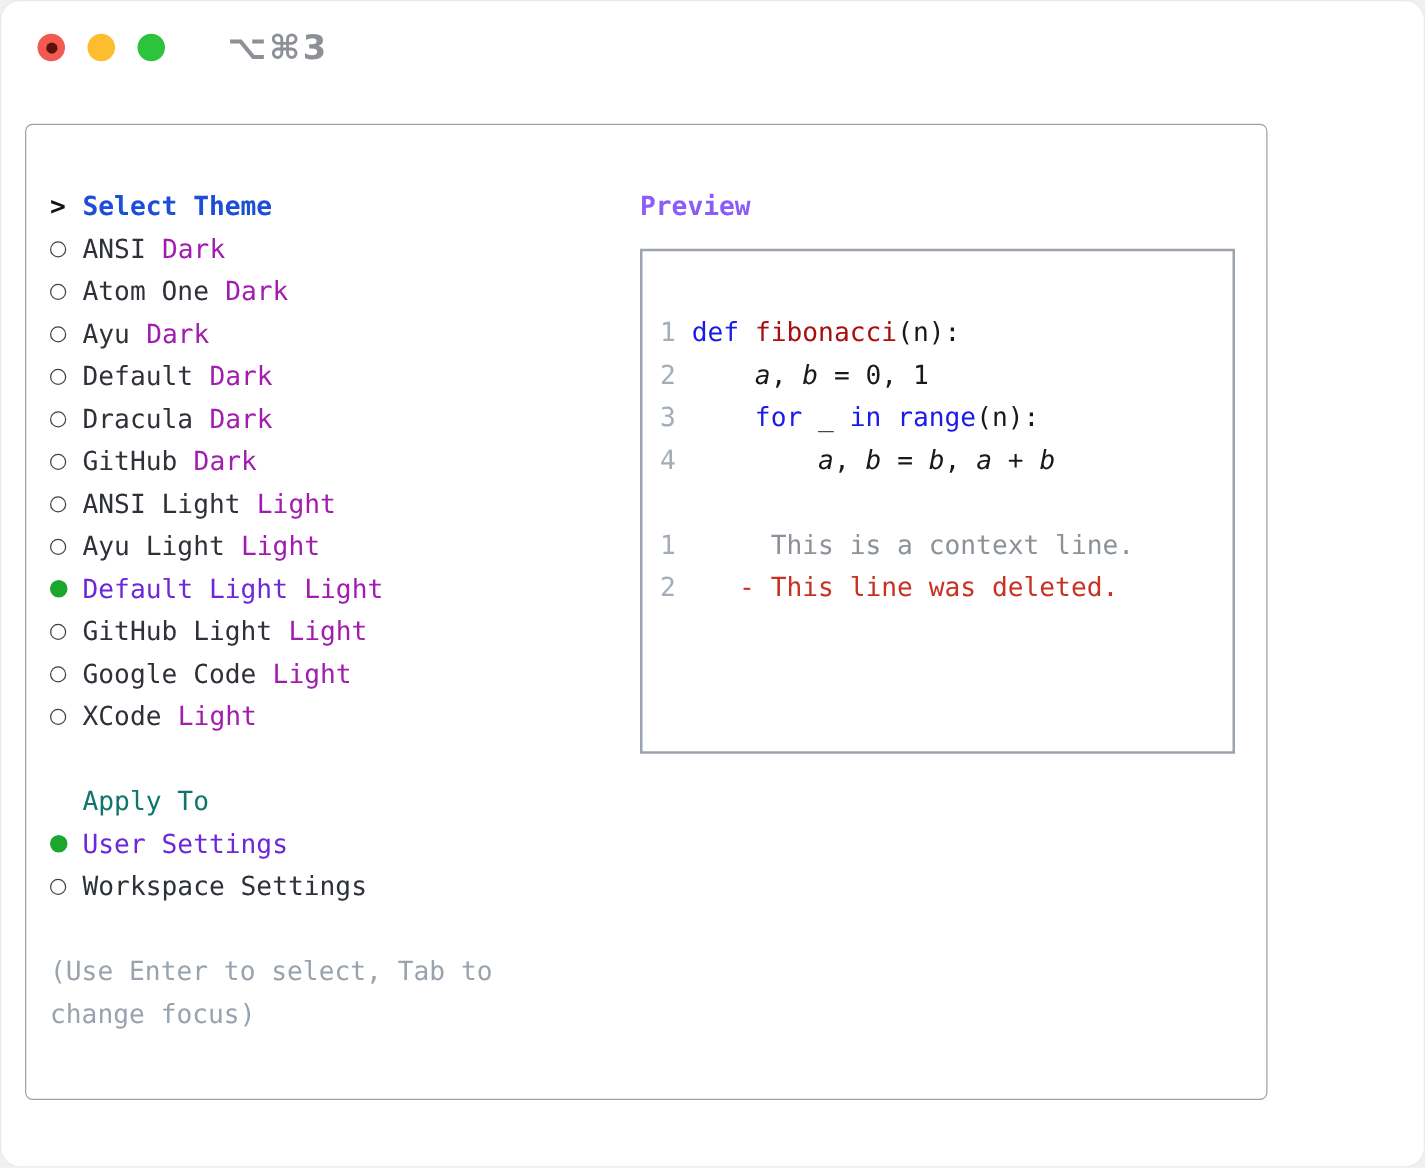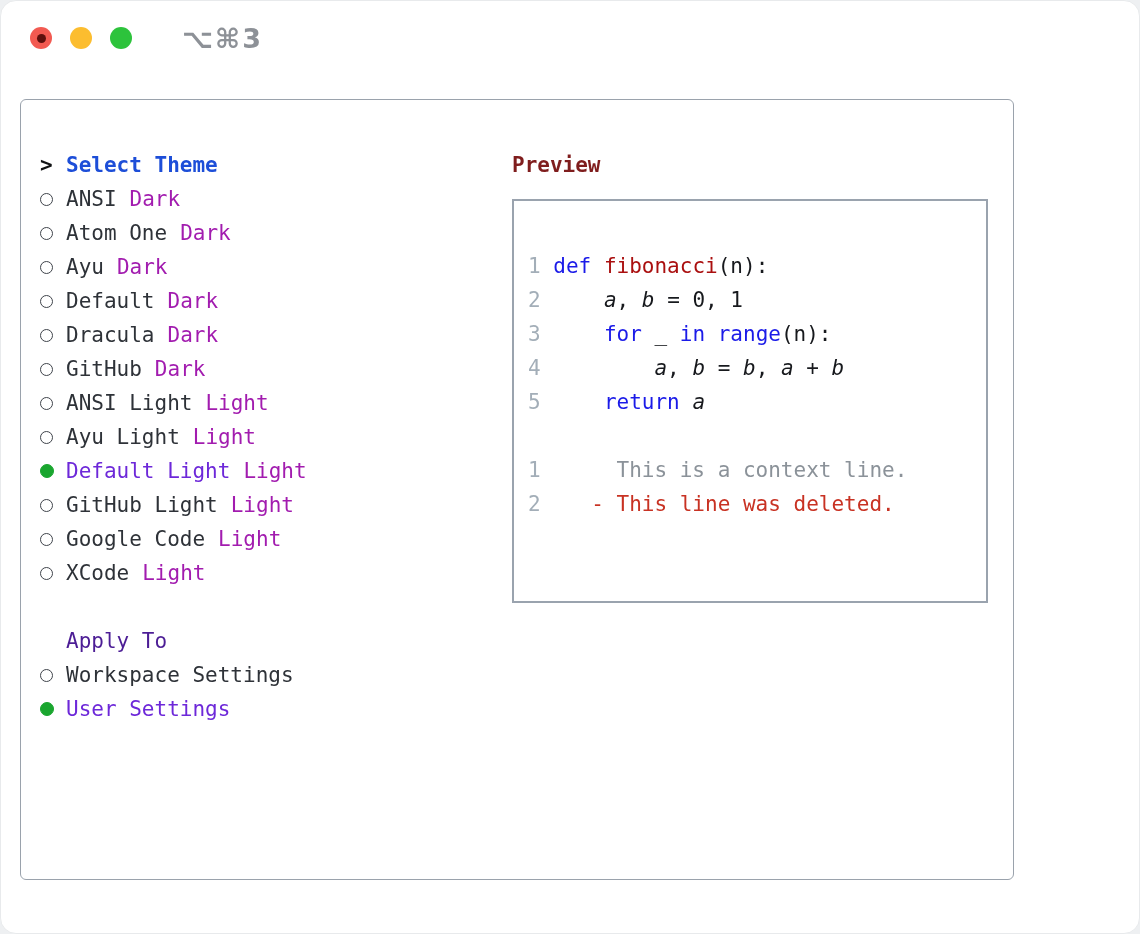--- a/index.html
+++ b/index.html
@@ -38,27 +38,27 @@
   .radio  { width:13px; height:13px; border:1.5px solid #3f444b;
     border-radius:50%; }
   .radio.selected { width:14px; height:14px; background:#1aa62f;
     border-color:#1aa62f; }
   .hdr-label { font-weight:700; color:#1d4ed8; }
   .label { color:#2e3238; }
   .label.sel { color:#6d28d9; }
   .tag { color:#a21caf; margin-left:13px; }
 
   .apply-section { margin-top:34px; }
-  .apply-header  { color:#4c1d95; }
+  .apply-header  { color:#0f766e; }
 
   .hint { margin-top:34px; color:#99a3ae; font-size:21px; line-height:34px; }
 
   
   .preview-title { height:34px; line-height:34px; font-size:21px;
-    font-weight:700; color:#7f1d1d; margin-left:10px; }
+    font-weight:700; color:#8b5cf6; margin-left:10px; }
   .preview-box { margin-left:10px; margin-top:17px; width:476px; height:404px;
     border:2px solid #9aa3ae; background:#fff; padding:48px 14px 0 14px;
     overflow:hidden; }
   .code-line { white-space:pre; height:34px; line-height:34px; font-size:21px; }
   .blank-line { height:34px; }
   .ln      { color:#a3aeb8; }
   .tok-kw  { color:#1b1be8; }
   .tok-fn  { color:#aa0f0f; }
   .tok-pl  { color:#17191d; }
   .tok-v   { color:#17191d; font-style:italic; }
@@ -178,44 +178,47 @@
         </div>
 
       <div class="apply-section">
         <div class="row">
           <span class="marker"></span>
           <span class="apply-header">Apply To</span>
         </div>
         <div id="apply-options">
             <div class="row">
               <span class="marker">
+                <span class="radio selected"></span>
+              </span>
+              <span class="label sel">User Settings</span>
+            </div>
+            <div class="row">
+              <span class="marker">
                 <span class="radio"></span>
               </span>
               <span class="label">Workspace Settings</span>
             </div>
-            <div class="row">
-              <span class="marker">
-                <span class="radio selected"></span>
-              </span>
-              <span class="label sel">User Settings</span>
-            </div>
-          </div>
-      </div>
-
+          </div>
+      </div>
+
+      <div class="hint">
+        <div>(Use Enter to select, Tab to</div>
+        <div>change focus)</div>
+      </div>
     </div>
 
     <div class="right-col">
       <div class="preview-title">Preview</div>
       <div class="preview-box">
         <div id="code-lines">
             <div class="code-line"><span class="ln">1</span><span class="tok-pl"> </span><span class="tok-kw">def</span><span class="tok-pl"> </span><span class="tok-fn">fibonacci</span><span class="tok-pl">(n):</span></div>
             <div class="code-line"><span class="ln">2</span><span class="tok-pl">     </span><span class="tok-v">a</span><span class="tok-pl">, </span><span class="tok-v">b</span><span class="tok-pl"> = 0, 1</span></div>
             <div class="code-line"><span class="ln">3</span><span class="tok-pl">     </span><span class="tok-kw">for</span><span class="tok-pl"> _ </span><span class="tok-kw">in</span><span class="tok-pl"> </span><span class="tok-kw">range</span><span class="tok-pl">(n):</span></div>
             <div class="code-line"><span class="ln">4</span><span class="tok-pl">         </span><span class="tok-v">a</span><span class="tok-pl">, </span><span class="tok-v">b</span><span class="tok-pl"> = </span><span class="tok-v">b</span><span class="tok-pl">, </span><span class="tok-v">a</span><span class="tok-pl"> + </span><span class="tok-v">b</span></div>
-            <div class="code-line"><span class="ln">5</span><span class="tok-pl">     </span><span class="tok-kw">return</span><span class="tok-pl"> </span><span class="tok-v">a</span></div>
           </div>
         <div class="blank-line"></div>
         <div id="diff-lines">
             <div class="code-line"><span class="ln">1</span><span class="tok-ctx">      This is a context line.</span></div>
             <div class="code-line"><span class="ln">2</span><span class="tok-del">    - This line was deleted.</span></div>
           </div>
       </div>
     </div>
 
   </div>

